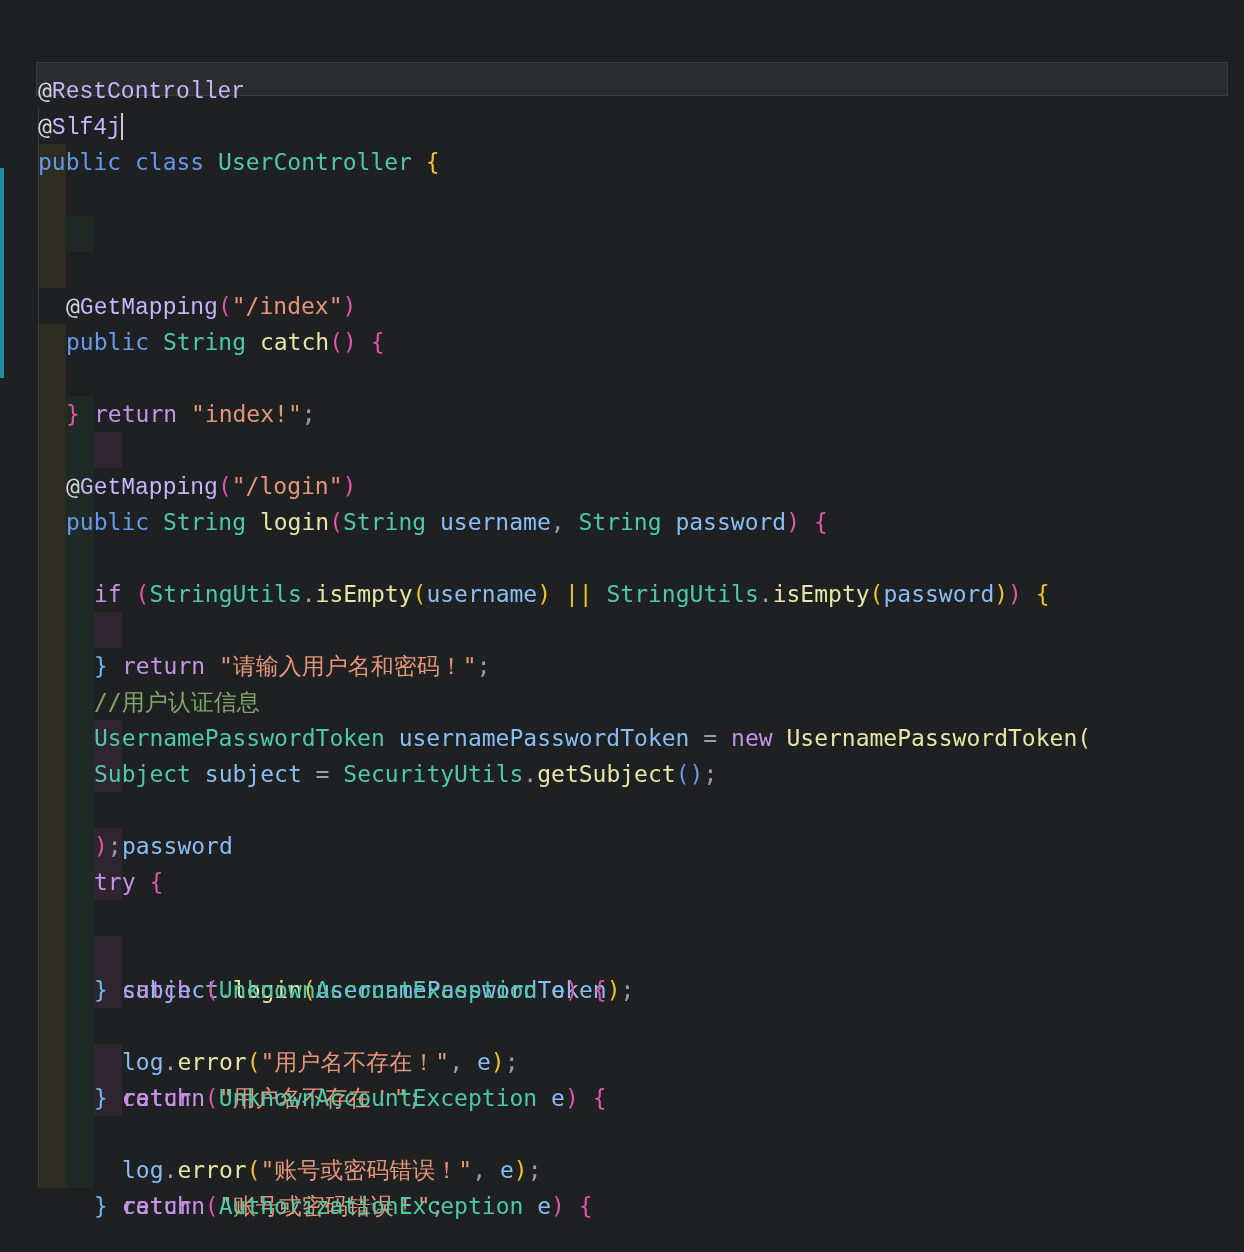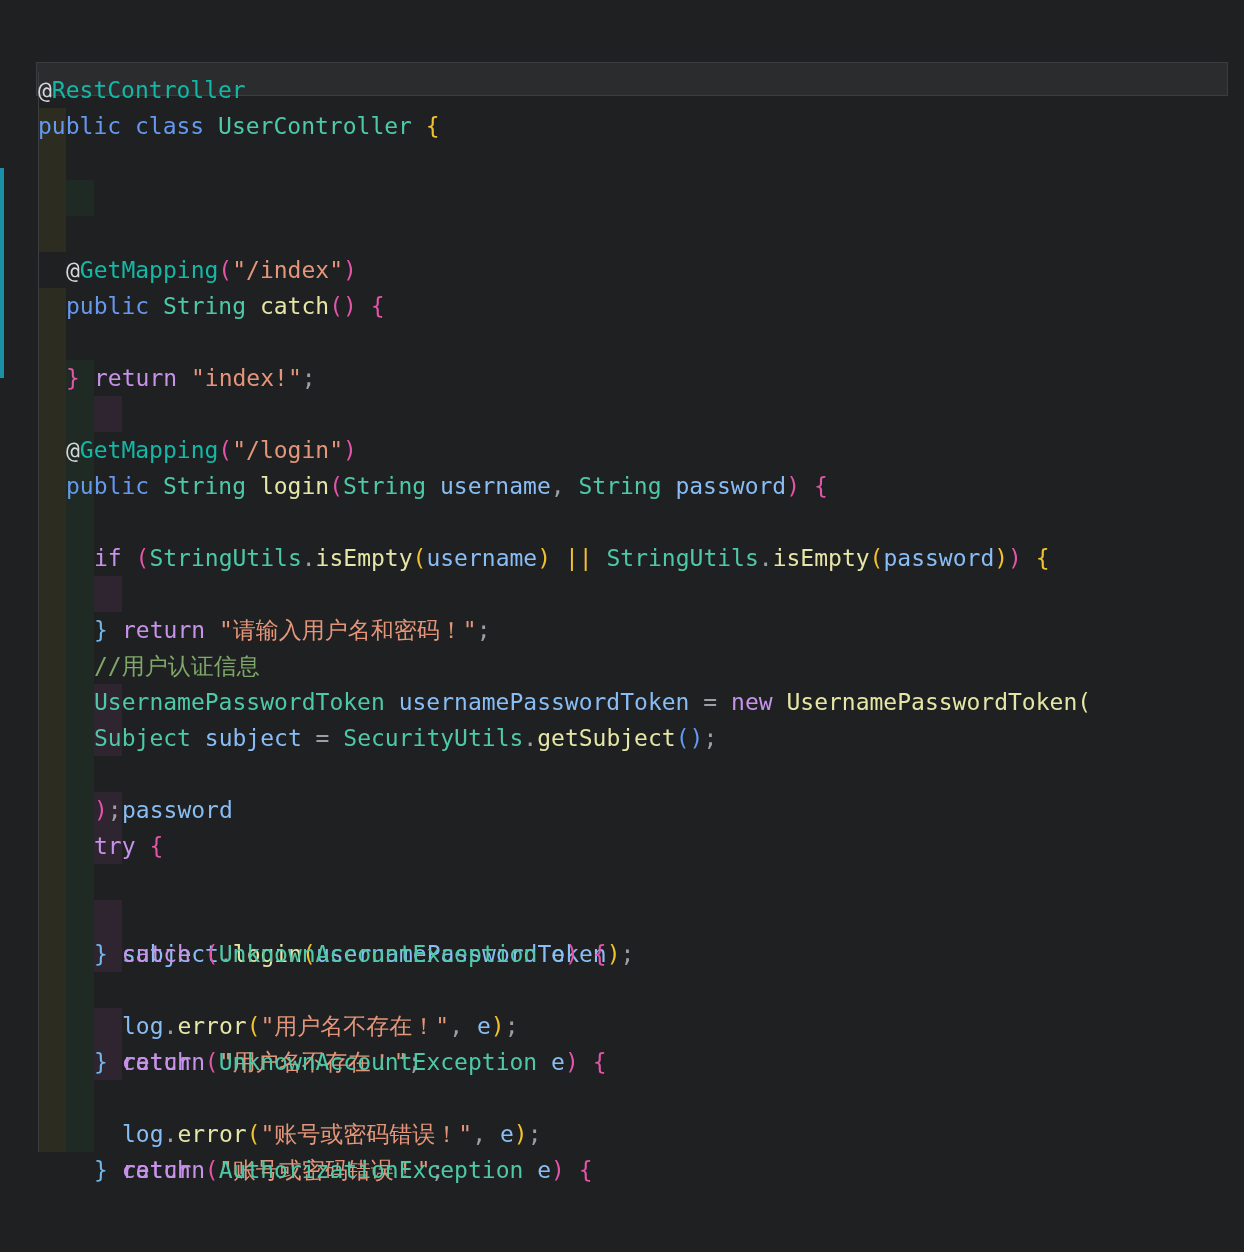--- a/index.html
+++ b/index.html
@@ -84,21 +84,21 @@
 
   
   .kw       { color: #c792ea; }  
   .mod      { color: #6699ee; }  
   .type     { color: #4ec9a7; }  
   .var      { color: #89bdf5; }  
   .fn       { color: #e6e6a6; }  
   .str      { color: #e5957a; }  
   .cmt      { color: #7fa86a; }  
   .at       { color: #d5d8da; }  
-  .ann      { color: #14b8a6; }  
+  .ann      { color: #c4b5fd; font-family: Liberation Mono, monospace; }  
   .p1       { color: #e255a8; }  
   .p2       { color: #f2c12e; }  
   .p3       { color: #6699ee; }  
   .op       { color: #9aa0a6; }
   .brc-c    { color: #6fb7e8; }  
 </style>
 </head>
 <body>
 
 <div id="editor">
@@ -106,20 +106,23 @@
   <div class="change-bar" style="top:168px; height:210px;"></div>
 
   <div class="cur-line" style="top:62px; width:1192px;"></div>
 
   <div class="code-area">
 
     <div class="line" style="top:0;">
       <span class="line-text"><span class="at">@</span><span class="ann">RestController</span></span>
     </div>
 
+    <div class="line">
+      <span class="line-text"><span class="at">@</span><span class="ann">Slf4j</span><span class="caret"></span></span>
+    </div>
 
     <div class="line">
       <span class="line-text"><span class="mod">public</span> <span class="mod">class</span> <span class="type">UserController</span> <span class="p2">{</span></span>
     </div>
 
     <div class="line">
       <span class="rule" style="left:38px;"></span>
       <span class="line-text"></span>
     </div>
 

